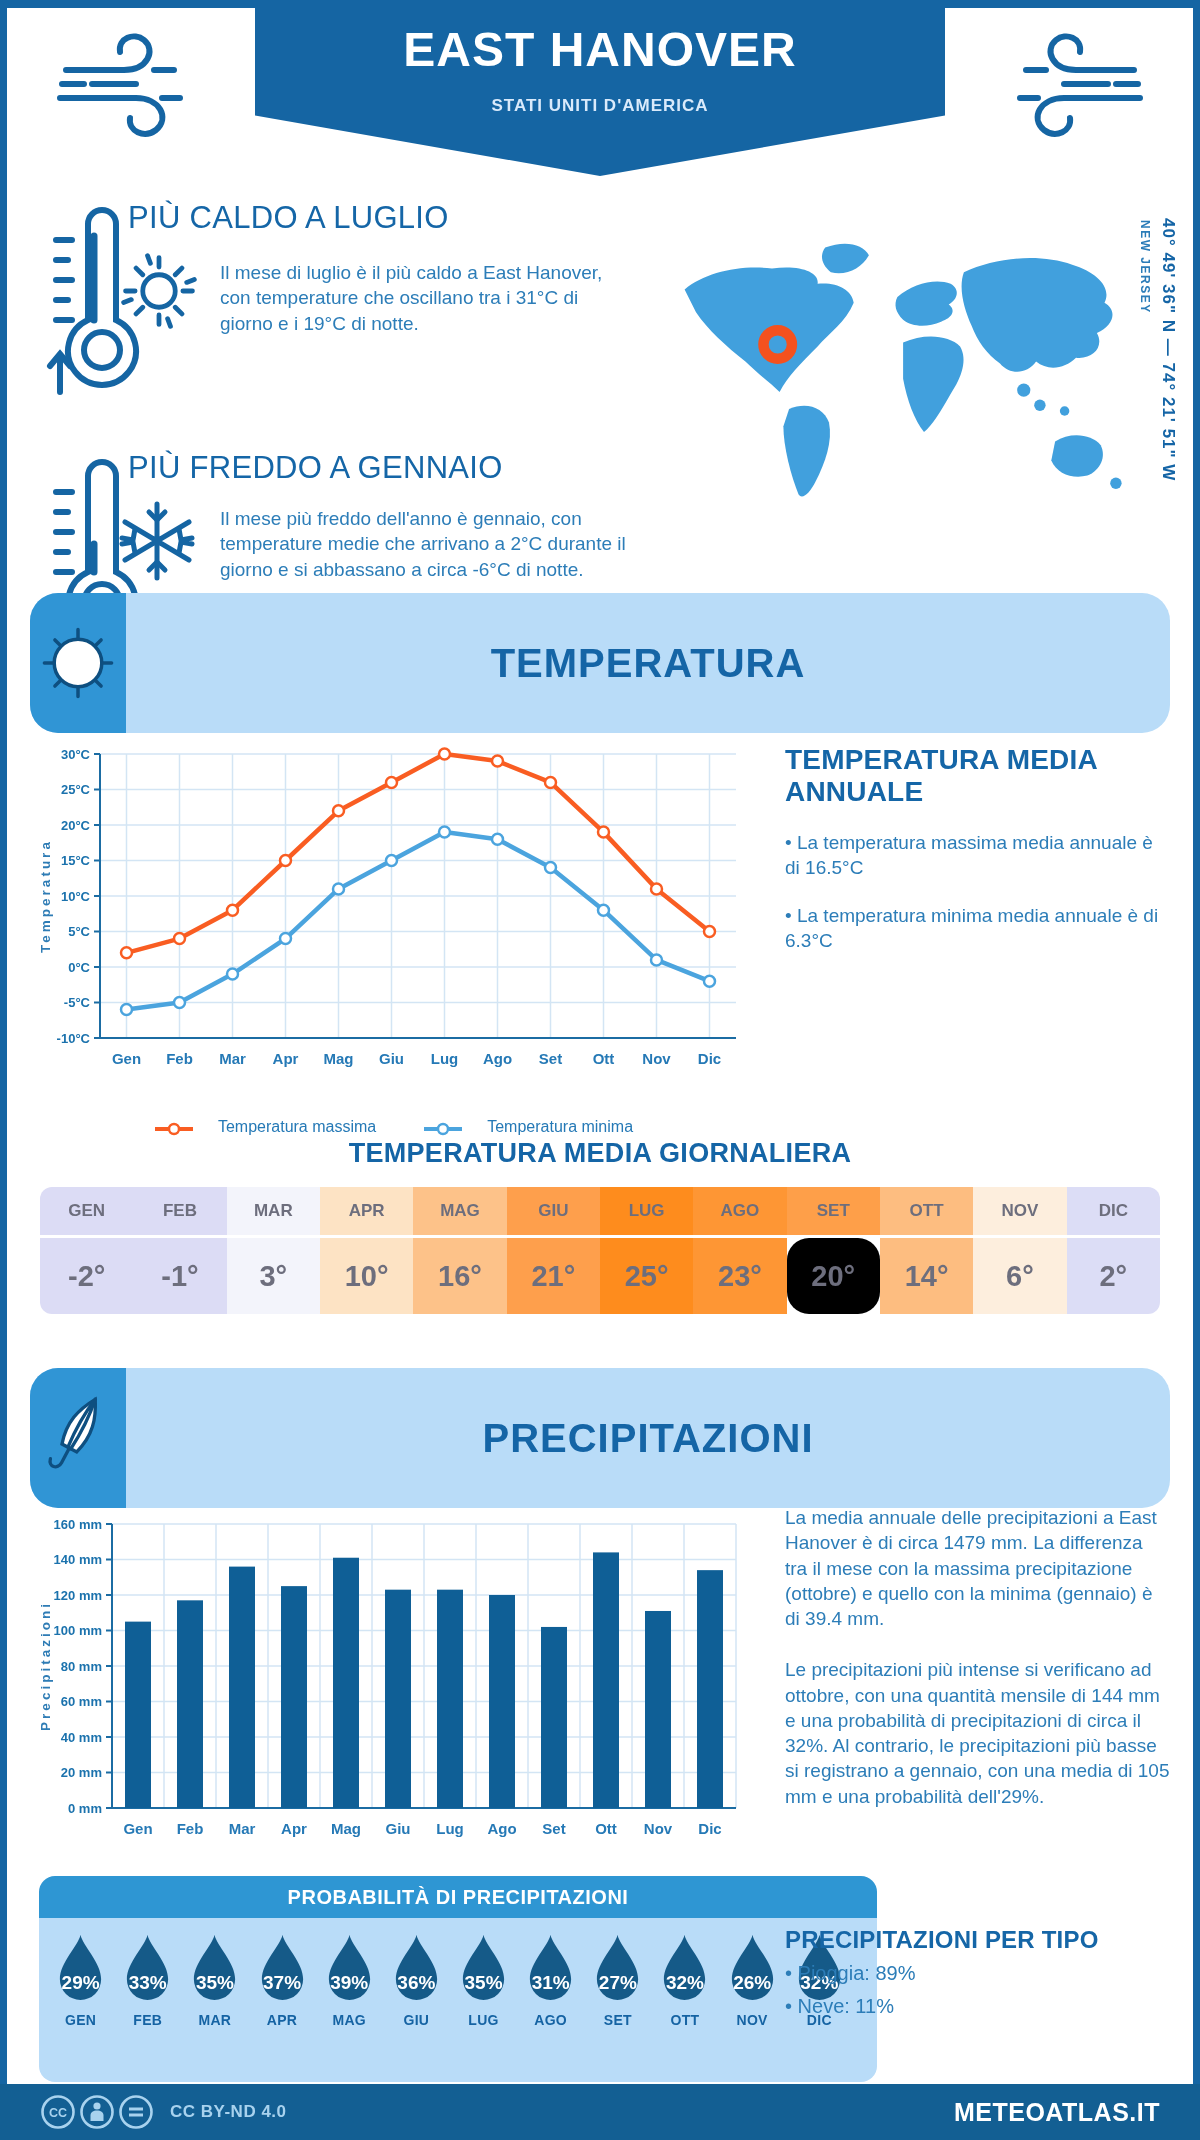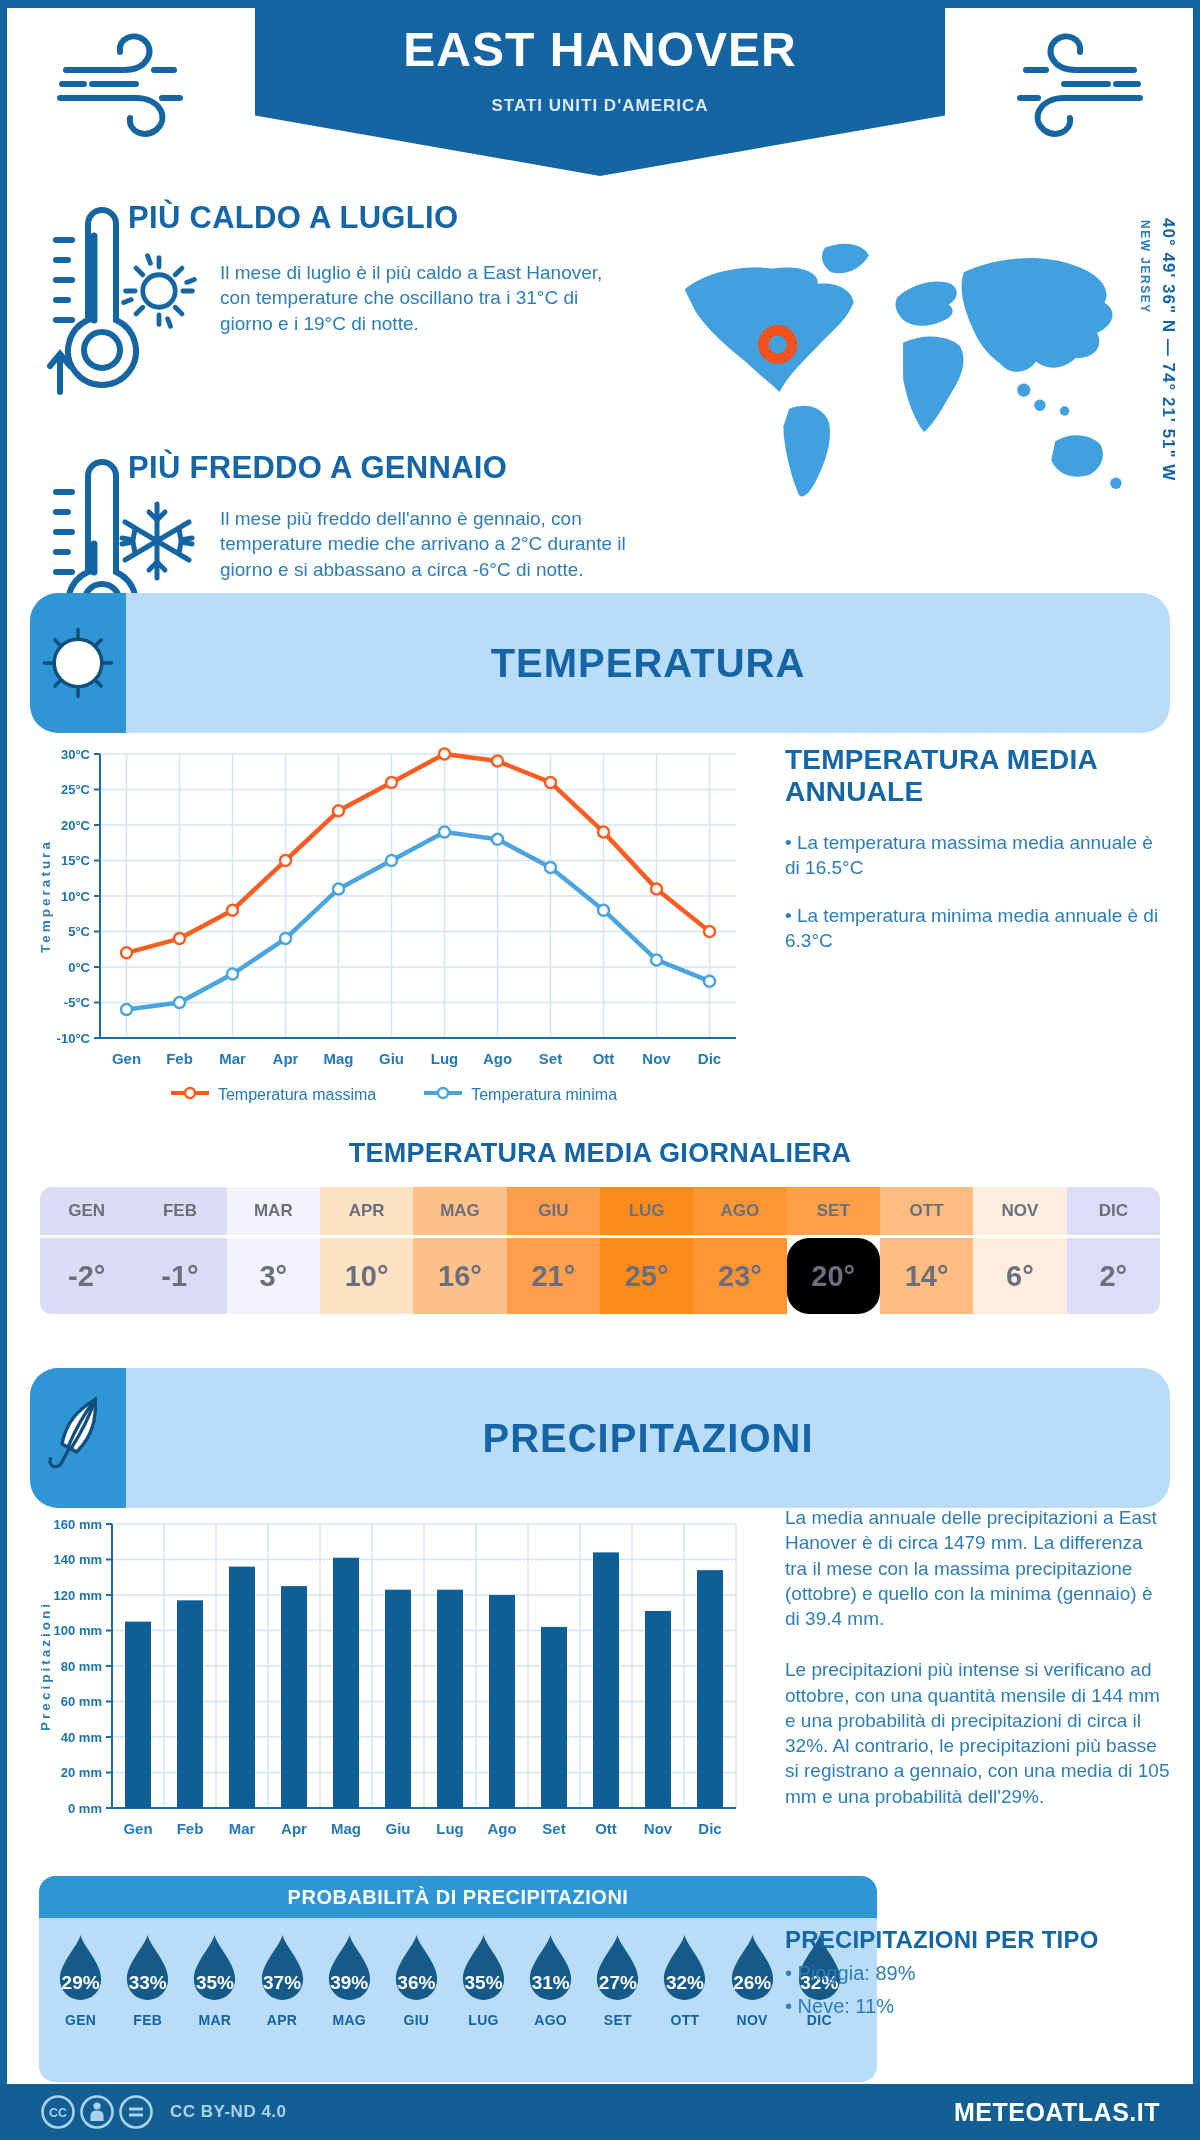--- a/index.html
+++ b/index.html
@@ -18,21 +18,21 @@
     clip-path:polygon(0 0,100% 0,100% 64%,50% 100%,0 64%);}
   .banner-title{left:0;right:0;top:22px;text-align:center;color:#ffffff;
     font-size:48px;font-weight:bold;letter-spacing:1px;}
   .banner-sub{left:0;right:0;top:96px;text-align:center;color:#d9eafb;
     font-size:17px;font-weight:bold;letter-spacing:1px;}
 
   .icon-svg{display:block;}
   .wind-right{transform:scaleX(-1);}
 
   
-  .hl-title{font-size:31px;font-weight:bold;color:#1566a7;letter-spacing:.3px;}
+  .hl-title{font-size:31px;font-weight:normal;color:#1566a7;letter-spacing:.3px;}
   .hl-text{font-size:19px;color:#2c7db8;line-height:1.33;}
 
   
   .geo-coords{writing-mode:vertical-rl;font-size:17px;font-weight:bold;color:#1565a6;letter-spacing:1px;}
   .geo-region{writing-mode:vertical-rl;font-size:12px;font-weight:bold;color:#2b7cb8;letter-spacing:1.5px;}
 
   
   .section-banner{left:30px;width:1140px;height:140px;background:#b9dcf8;
     border-radius:28px;display:flex;align-items:stretch;overflow:hidden;}
   .section-icon-area{width:96px;background:#3095d5;display:flex;align-items:center;justify-content:center;flex:0 0 96px;}
@@ -51,21 +51,21 @@
   .daily-table{left:40px;top:1187px;width:1120px;display:flex;border-radius:12px;overflow:hidden;}
   .dt-col{flex:1;display:flex;flex-direction:column;}
   .dt-head{height:48px;display:flex;align-items:center;justify-content:center;
     font-size:17px;font-weight:bold;color:#6d6e7d;margin-bottom:3px;}
   .dt-val{height:76px;display:flex;align-items:center;justify-content:center;
     font-size:29px;font-weight:bold;color:#6d6e7d;}
 
   
   .chart{left:36px;width:716px;}
   .legend{display:flex;justify-content:center;gap:48px;margin-top:8px;align-items:center;}
-  .legend-item{display:flex;align-items:flex-start;gap:9px;}
+  .legend-item{display:flex;align-items:flex-end;gap:25px;margin-top:32px;}
   .legend-label{font-size:16px;color:#2579b6;}
 
   
   .prob-panel{left:39px;top:1876px;width:838px;}
   .prob-head{height:42px;background:#2e96d3;border-radius:16px 16px 0 0;
     display:flex;align-items:center;justify-content:center;color:#ffffff;
     font-size:20px;font-weight:bold;letter-spacing:.5px;}
   .prob-body{height:164px;background:#b9dcf8;border-radius:0 0 16px 16px;
     display:flex;justify-content:space-around;padding:14px 24px 0 8px;box-sizing:border-box;}
   .drop-item{width:55px;text-align:center;position:relative;}

